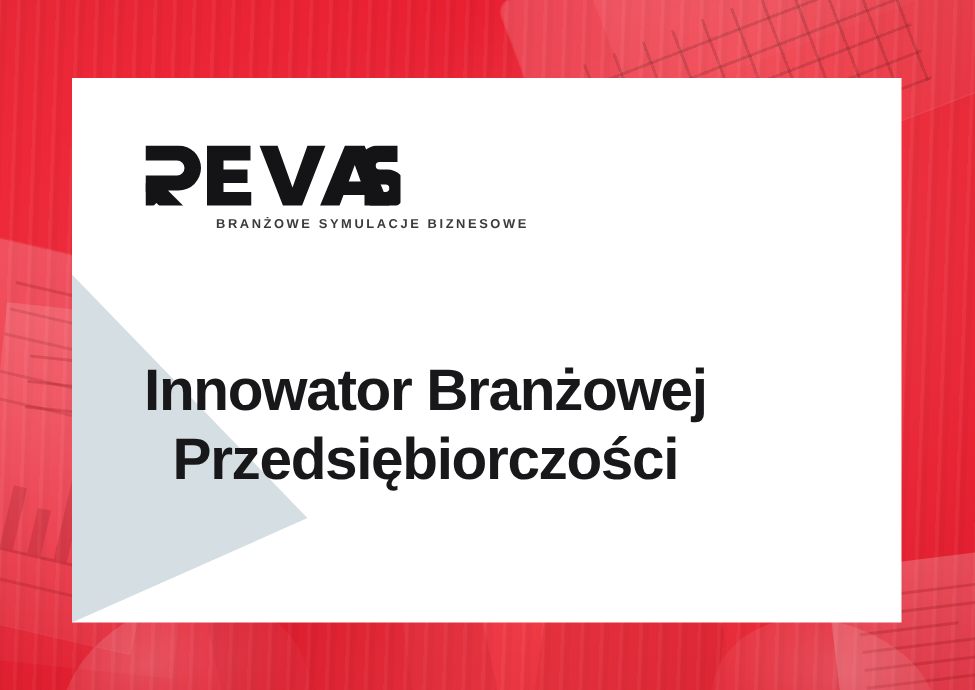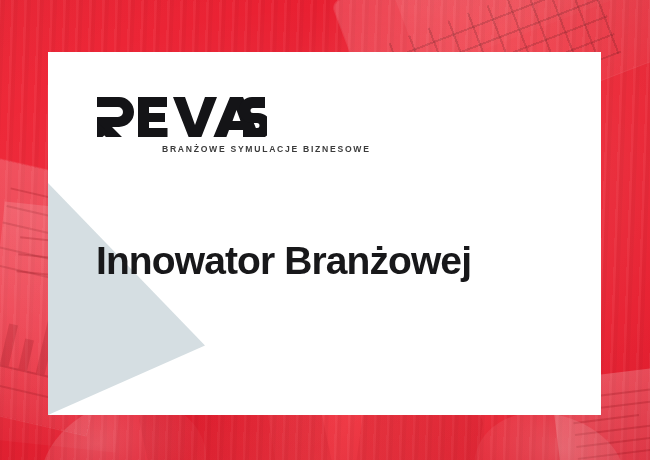--- a/index.html
+++ b/index.html
@@ -190,21 +190,21 @@
     flex-direction: column;
     align-items: flex-start;
   }
   #logo-mark {
     display: flex;
     align-items: flex-end;
   }
   #logo-mark svg { display: block; }
   #tagline {
     margin-top: 7px;
-    margin-left: 21px;
+    margin-left: 3px;
     font-size: 8.6px;
     font-weight: 700;
     letter-spacing: 1.72px;
     color: #3b3b3b;
     white-space: nowrap;
     padding-left: 44px;
   }
 
   
   #headline {
@@ -297,16 +297,17 @@
                      A26 26 0 0 1 326 84 H296 V62 H324 A5 5 0 0 0 324 52 H314
                      A26 26 0 0 1 314 0 H340 Z" transform="translate(-4,0)"></path>
           </g>
         </svg>
       </div>
       <div id="tagline">BRANŻOWE SYMULACJE BIZNESOWE</div>
     </div>
 
     <div id="headline">
       <span class="ln">Innowator Branżowej</span>
+      <span class="ln">Przedsiębiorczości</span>
     </div>
 
   </div>
 </div>
 
 </body></html>

